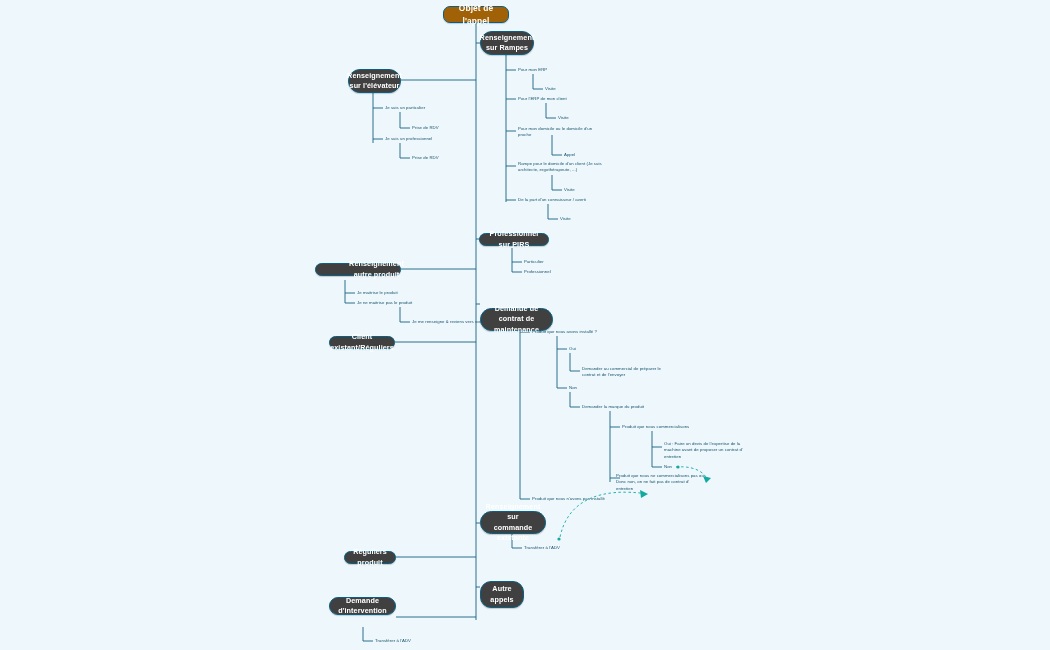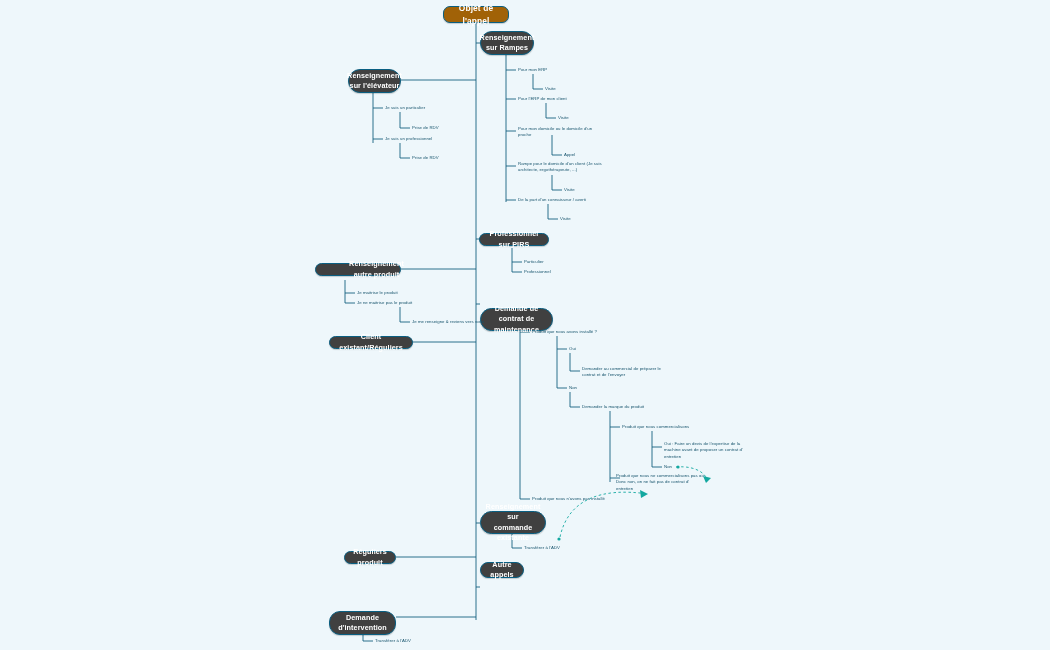--- a/index.html
+++ b/index.html
@@ -137,30 +137,30 @@
   <div class="node two-line" style="left:348px;top:69px;width:53px;height:24px;">Renseignement
 sur l'élévateur</div>
 
   <div class="node" style="left:479px;top:233px;width:70px;height:13px;">Professionnel sur PIRS</div>
 
   <div class="node" style="left:315px;top:263px;width:86px;height:13px;padding-left:45px;">Renseignement autre produit</div>
 
   <div class="node two-line" style="left:480px;top:308px;width:73px;height:23px;">Demande de contrat de
 maintenance</div>
 
-  <div class="node" style="left:329px;top:336px;width:84px;height:13px;">Client existant/Réguliers</div>
+  <div class="node" style="left:329px;top:336px;width:66px;height:13px;">Client existant/Réguliers</div>
 
   <div class="node two-line" style="left:480px;top:511px;width:66px;height:23px;">Renseignement sur
 commande existante</div>
 
   <div class="node" style="left:344px;top:551px;width:52px;height:13px;">Réguliers produit</div>
 
-  <div class="node" style="left:480px;top:562px;width:44px;height:16px;">Autre appels</div>
-
-  <div class="node" style="left:329px;top:611px;width:67px;height:24px;">Demande d'intervention</div>
+  <div class="node" style="left:480px;top:581px;width:44px;height:27px;">Autre appels</div>
+
+  <div class="node" style="left:329px;top:597px;width:67px;height:18px;">Demande d'intervention</div>
 
   <div class="leaf" style="left:385px;top:105px;">Je suis un particulier</div>
   <div class="leaf" style="left:412px;top:125px;">Prise de RDV</div>
   <div class="leaf" style="left:385px;top:136px;">Je suis un professionnel</div>
   <div class="leaf" style="left:412px;top:155px;">Prise de RDV</div>
 
   <div class="leaf" style="left:518px;top:67px;">Pour mon ERP</div>
   <div class="leaf" style="left:545px;top:86px;">Visite</div>
   <div class="leaf" style="left:518px;top:96px;">Pour l'ERP de mon client</div>
   <div class="leaf" style="left:558px;top:115px;">Visite</div>

